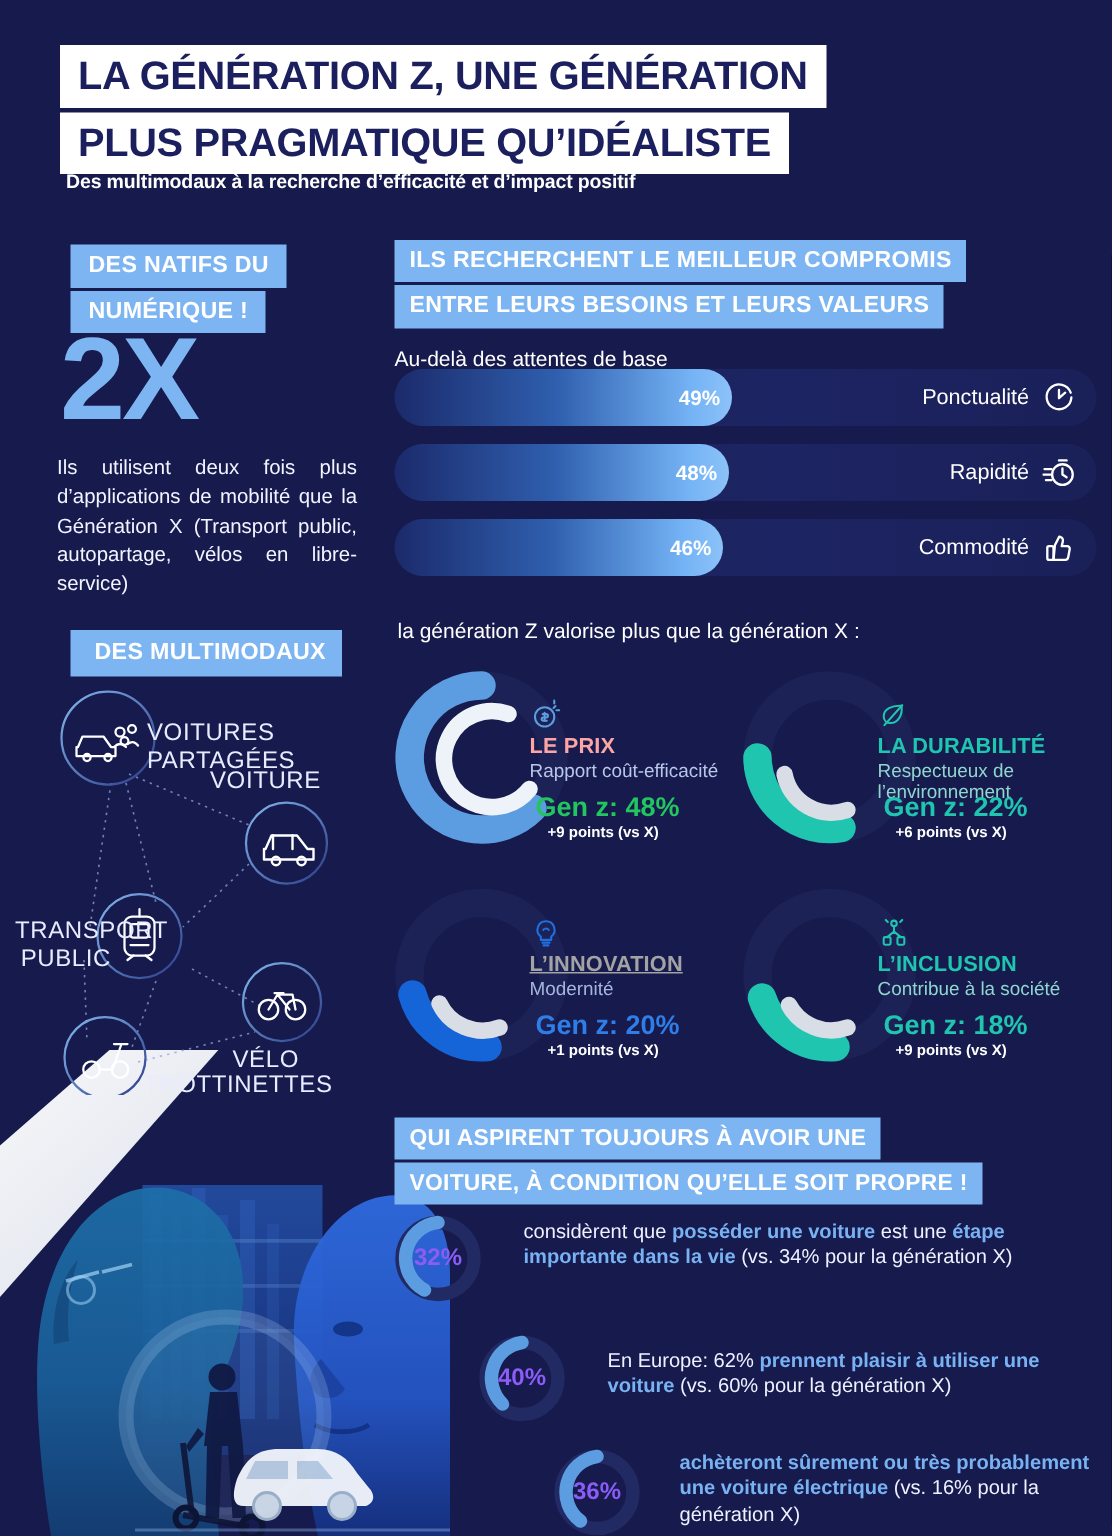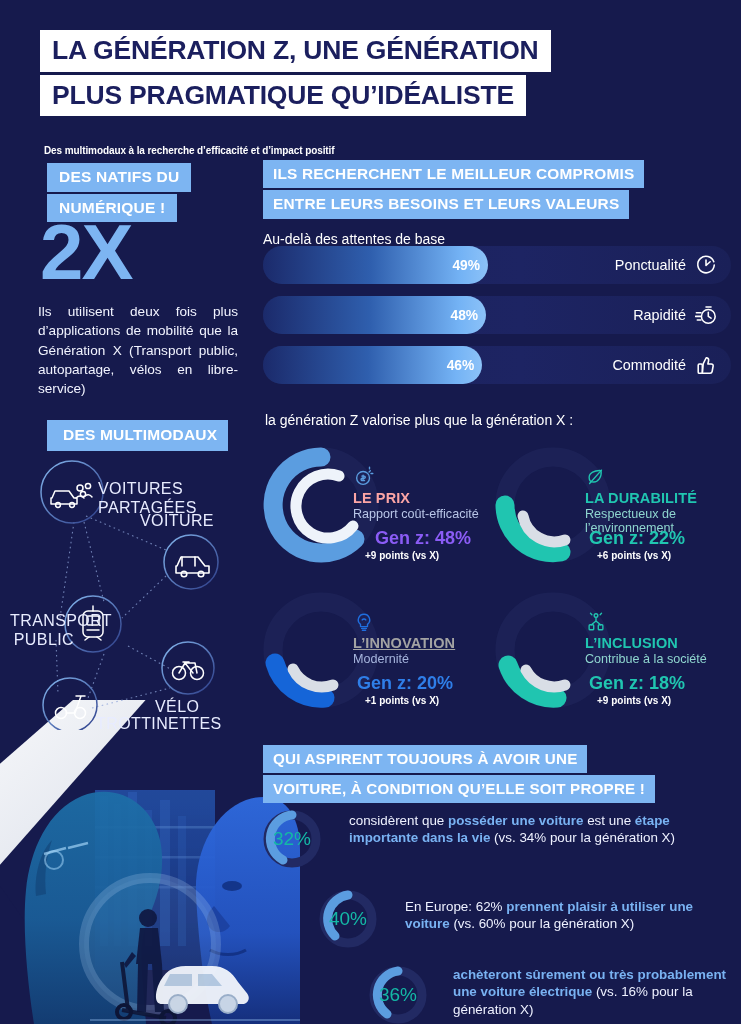--- a/index.html
+++ b/index.html
@@ -27,23 +27,22 @@
     font-weight: bold;
     font-size: 26.5px;
     letter-spacing: -0.2px;
     line-height: 1.0;
     padding: 7px 12px 8px 12px;
     white-space: nowrap;
   }
   .title-line.l2 { margin-top: 3px; }
   .subtitle {
     position: absolute; left: 44px; top: 113px;
-    color: #ffffff; font-weight: bold; font-size: 10px;
+    color: #ffffff; font-weight: bold; font-size: 13px;
     letter-spacing: -0.1px;
-    margin-top: 32px;
   }
 
   
   .banner {
     display: inline-block;
     background: #7db5f2;
     color: #ffffff;
     font-weight: bold;
     font-size: 15.5px;
     letter-spacing: 0.2px;
@@ -144,21 +143,21 @@
   .sec3 { position: absolute; left: 8px; top: 745px; width: 478px; }
   .sec3 .banner { font-size: 15.2px; padding: 6px 10px 7px 10px; }
 
   .stats { position: absolute; left: 0; top: 800px; width: 486px; }
   .stat-row { position: absolute; display: flex; align-items: flex-start; }
   .stat-ring { position: relative; width: 66px; height: 66px; flex: 0 0 66px; }
   .stat-ring svg { position: absolute; left: 0; top: 0; }
   .stat-pct {
     position: absolute; inset: 0; display: flex;
     align-items: center; justify-content: center;
-    color: #14b8a6; font-weight: normal; font-size: 19px;
+    color: #8b5cf6; font-weight: bold; font-size: 16px;
   }
   .stat-text { color: #eef1ff; font-size: 13.4px; line-height: 1.30; }
   .stat-text b { color: #79b2f2; }
 </style>
 </head>
 <body>
 
 <div class="page">
 
   <div class="photo-area">
@@ -415,21 +414,21 @@
         </svg>
         <div class="card-body">
           <svg class="card-icon" viewBox="0 0 24 24" fill="none" stroke="#5b9de0" stroke-width="1.5" stroke-linecap="round" stroke-linejoin="round">
             <circle cx="11" cy="13" r="7"></circle>
             <path d="M 11 10 v 6 M 9.6 11 h 2.6 a 1.2 1.2 0 0 1 0 2.4 h -2.2 a 1.2 1.2 0 0 0 0 2.4 h 2.6"></path>
             <path d="M 17.5 6.5 l 1.4 -1.4 M 19.6 8.2 h 2 M 18 3.2 v -2"></path>
           </svg>
           <div class="card-title" style="color:#fca5a5;">LE PRIX</div>
           <div class="card-sub" style="color:#b9c6e8;">Rapport coût-efficacité</div>
         </div>
-        <div class="card-gen" style="color:#8b5cf6;margin-left:18px;">Gen z: 48%</div>
+        <div class="card-gen" style="color:#22c55e;">Gen z: 48%</div>
         <div class="card-pts">+9 points (vs X)</div>
       </div>
 
       <div class="card" style="left:238px; top:0;">
         <svg class="ring" width="120" height="130" viewBox="0 0 120 130">
           <circle cx="60" cy="65" r="48" fill="none" stroke="#1d2358" stroke-width="19" opacity="0.85"></circle>
           <path d="M 12 65 A 48 48 0 0 0 68 112" fill="none" stroke="#20c5b0" stroke-width="19" stroke-linecap="round"></path>
           <path d="M 30 76 A 32 32 0 0 0 72 100" fill="none" stroke="#d9dee6" stroke-width="11" stroke-linecap="round"></path>
         </svg>
         <div class="card-body">

